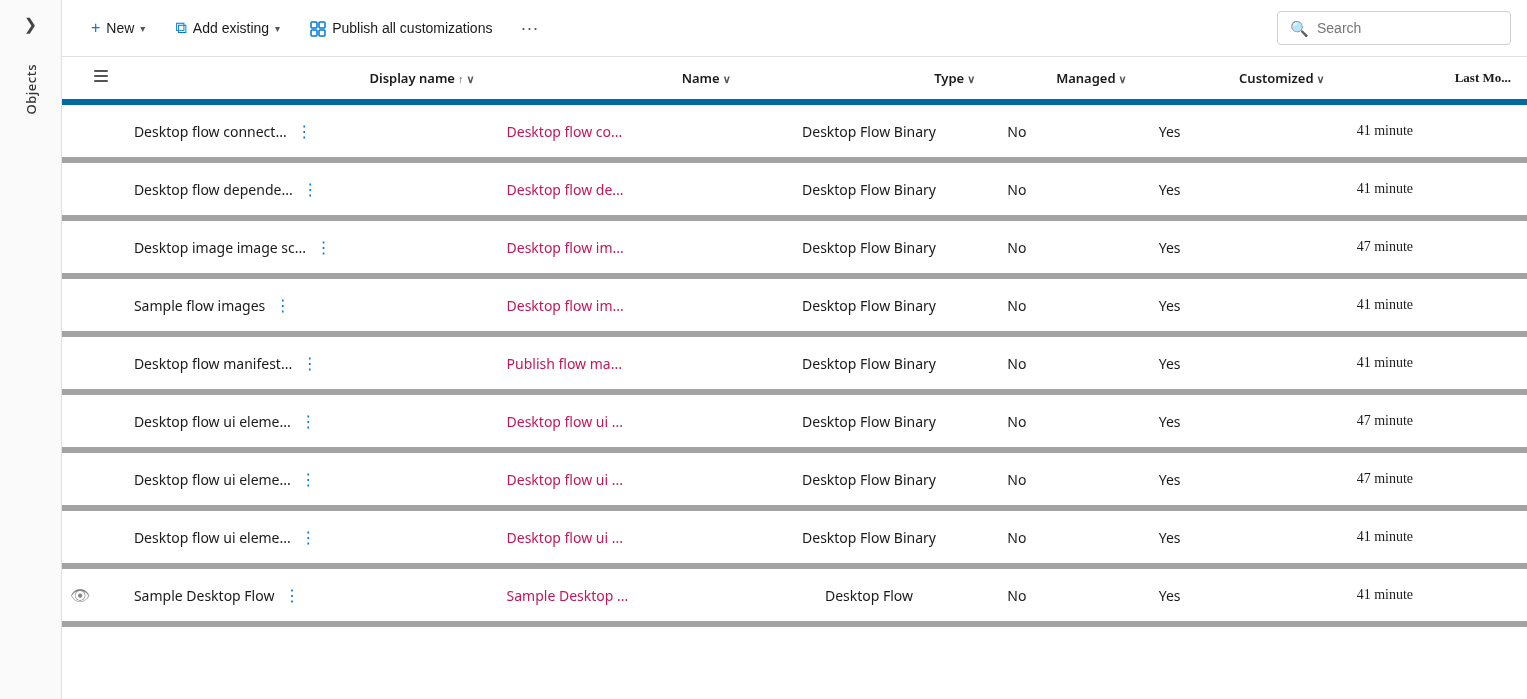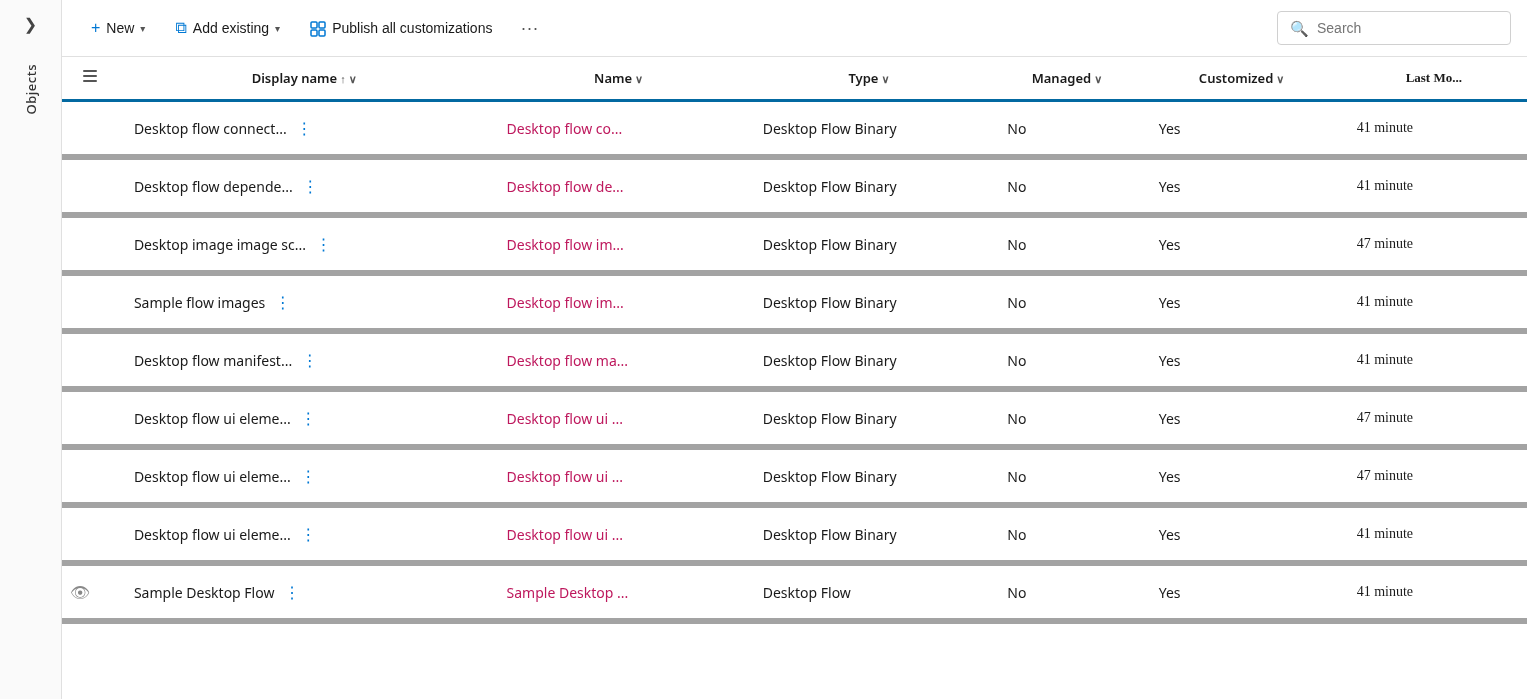--- a/index.html
+++ b/index.html
@@ -129,25 +129,25 @@
       overflow-y: auto;
       overflow-x: auto;
     }
     table {
       width: 100%;
       border-collapse: collapse;
       min-width: 900px;
     }
     thead th {
       padding: 10px 16px;
-      text-align: center;
+      text-align: right;
       font-weight: 600;
       font-size: 13px;
       color: #1a1a1a;
-      border-bottom: 3px solid #0369a1;
+      border-bottom: 6px solid #0369a1;
       background: #fff;
       white-space: nowrap;
       position: sticky;
       top: 0;
       z-index: 2;
     }
     thead th.checkbox-col {
       width: 48px;
       padding: 10px 8px;
     }
@@ -173,20 +173,21 @@
     tbody td.checkbox-col {
       padding: 12px 8px;
       width: 48px;
     }
     tbody td.name-truncated {
       color: #be185d;
       margin-top: 20px;
     }
     tbody td.type-col {
       color: #1a1a1a;
+      text-align: center;
     }
     .row-menu-btn {
       display: flex;
       align-items: center;
       justify-content: center;
       width: 28px;
       height: 28px;
       border: none;
       background: transparent;
       cursor: pointer;
@@ -368,21 +369,21 @@
             <td class="col-lastmod">41 minute</td>
           </tr>
           <tr>
             <td class="checkbox-col"></td>
             <td class="col-display-name">
     <div class="display-name-cell">
       <span>Desktop flow manifest...</span>
       <button class="row-menu-btn" title="More options">⋮</button>
     </div>
   </td>
-            <td class="col-name name-truncated">Desktop flow ma...</td>
+            <td class="col-name name-truncated">Publish flow ma...</td>
             <td class="col-type type-col">Desktop Flow Binary</td>
             <td class="col-managed">No</td>
             <td class="col-customized">Yes</td>
             <td class="col-lastmod">41 minute</td>
           </tr>
           <tr>
             <td class="checkbox-col"></td>
             <td class="col-display-name">
     <div class="display-name-cell">
       <span>Desktop flow ui eleme...</span>

